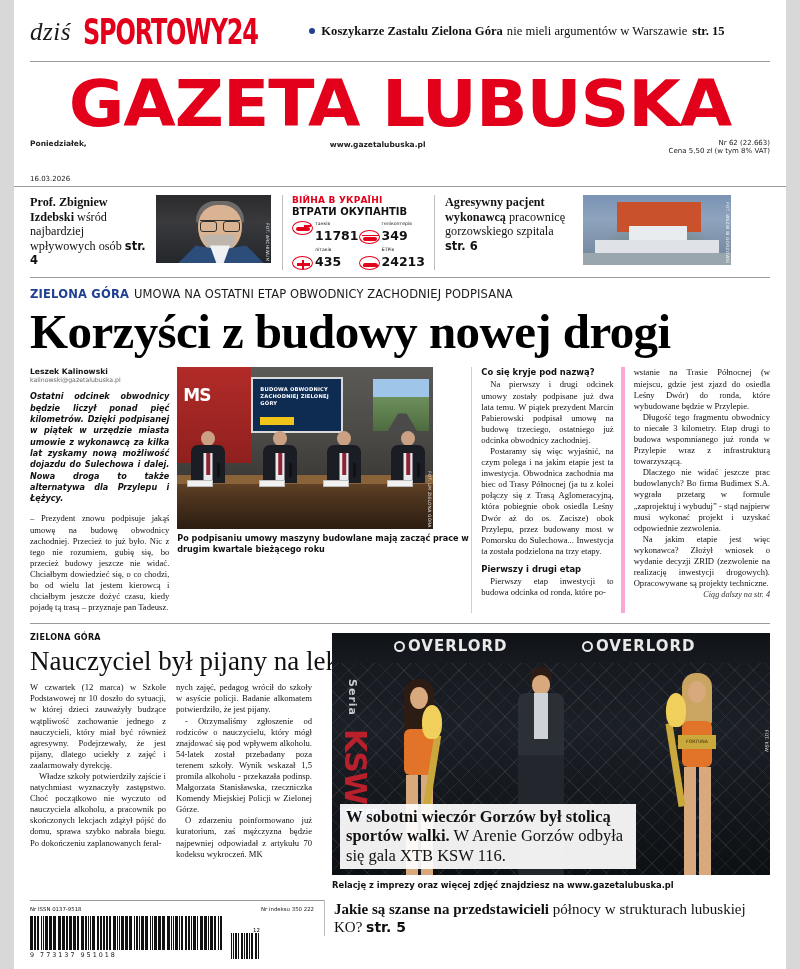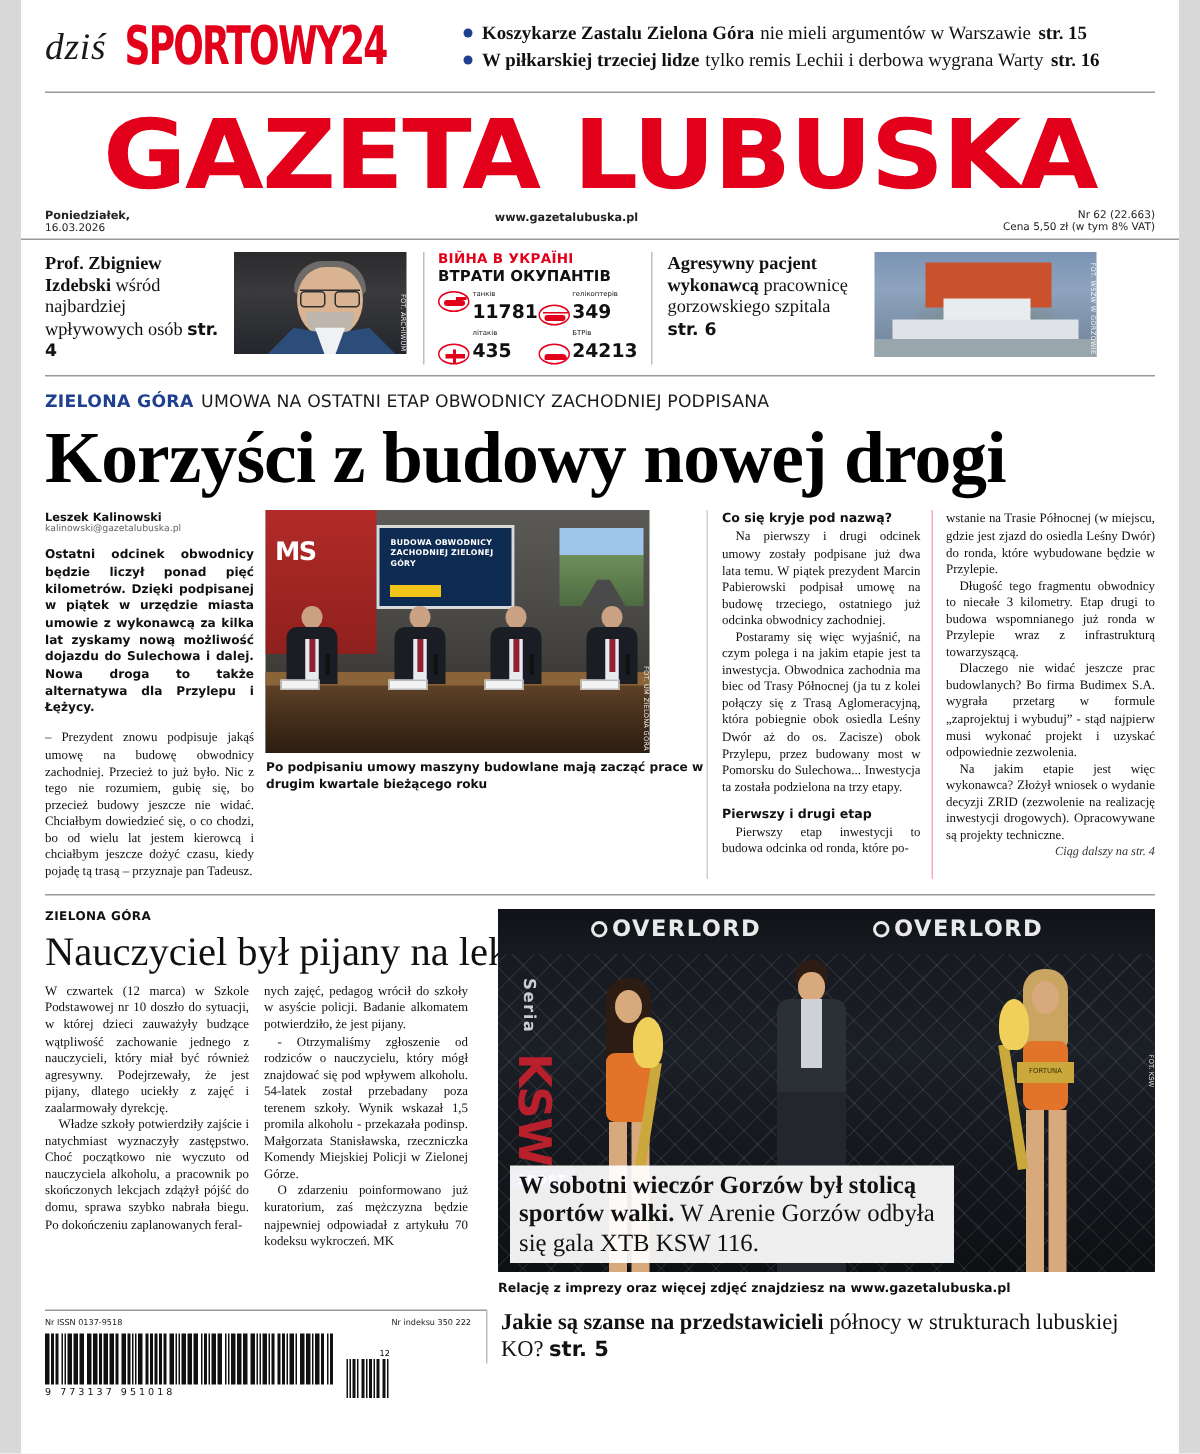--- a/index.html
+++ b/index.html
@@ -50,21 +50,21 @@
     font-size:64px; color:#e2001a; letter-spacing:-1px;
     transform:scaleX(1.06); line-height:.96; white-space:nowrap;
   }
   .infobar {
     display:flex; align-items:flex-start; justify-content:space-between;
     font-family:"DejaVu Sans", sans-serif;
     font-size:7px; color:#222; padding:4px 16px 3px 16px;
     border-bottom:1px solid #9a9a9a;
   }
   .infobar .left b { font-size:7.5px; display:block; }
-  .infobar .left span { display:block; }
+  .infobar .left span { display:block;margin-top:27px; }
   .infobar .mid { font-weight:bold; font-size:7.5px; padding-top:1px; }
   .infobar .right { text-align:right; }
   .infobar .right span { display:block; }
 
   
   .promos { display:flex; padding:8px 16px 0 16px; gap:0; }
   .promo { display:flex; }
   .promo-a { width:252px; padding-right:10px; }
   .promo-b { width:152px; padding:0 9px; border-left:1px solid #bdbdbd; }
   .promo-c { flex:1; padding-left:10px; border-left:1px solid #bdbdbd; }
@@ -123,27 +123,27 @@
   }
   .headline {
     font-family:"Liberation Serif", serif; font-weight:bold;
     font-size:49px; line-height:54px; color:#000; letter-spacing:-.6px;
     margin:4px 0 8px 0; white-space:nowrap;
   }
   .lead-grid { display:flex; gap:0; }
   .col-1 { width:148px; padding-right:8px; }
   .col-mid { width:294px; }
   .col-3 { width:150px; padding:0 7px 0 9px; border-left:1px solid #cfcfcf; }
-  .col-4 { width:150px; padding-left:9px; border-left:1px solid #f9a8d4; }
+  .col-4 { width:150px; padding-left:9px; border-left:4px solid #f9a8d4; }
 
   .byline { font-family:"DejaVu Sans", sans-serif; font-size:7.6px; font-weight:bold; color:#111; }
   .byline-mail { font-family:"DejaVu Sans", sans-serif; font-size:6.2px; color:#666; margin-bottom:8px; }
   .lede {
     font-family:"DejaVu Sans", sans-serif; font-weight:bold;
-    font-size:8.1px; line-height:11.3px; color:#111; text-align:justify;
+    font-size:8.1px; line-height:11.3px; color:#111; text-align:justify;font-style:italic;
   }
   .body-txt {
     font-size:8.6px; line-height:11.1px; color:#111; text-align:justify;
     hyphens:auto;
   }
   .body-txt p { margin:0 0 0 0; text-indent:9px; }
   .body-txt p.noind { text-indent:0; }
   .sub-h {
     font-family:"DejaVu Sans", sans-serif; font-weight:bold; font-size:8.4px;
     color:#111; margin:7px 0 2px 0;
@@ -279,26 +279,20 @@
   <div class="topstrip">
     <div class="dzis">dziś</div>
     <div class="sportowy24">SPORTOWY24</div>
     <div class="teasers">
       <div class="teaser-line">
         <span class="tdot"></span>
         <b>Koszykarze Zastalu Zielona Góra</b>
         <span style="margin-left:4px">nie mieli argumentów w Warszawie</span>
         <span class="pg">str. 15</span>
       </div>
-      <div class="teaser-line">
-        <span class="tdot"></span>
-        <b>W piłkarskiej trzeciej lidze</b>
-        <span style="margin-left:4px">tylko remis Lechii i derbowa wygrana Warty</span>
-        <span class="pg">str. 16</span>
-      </div>
     </div>
   </div>
   <div class="rule-thin"></div>
 
   <div class="masthead">
     <div class="logo">GAZETA LUBUSKA</div>
   </div>
   <div class="infobar">
     <div class="left">
       <b>Poniedziałek,</b>

